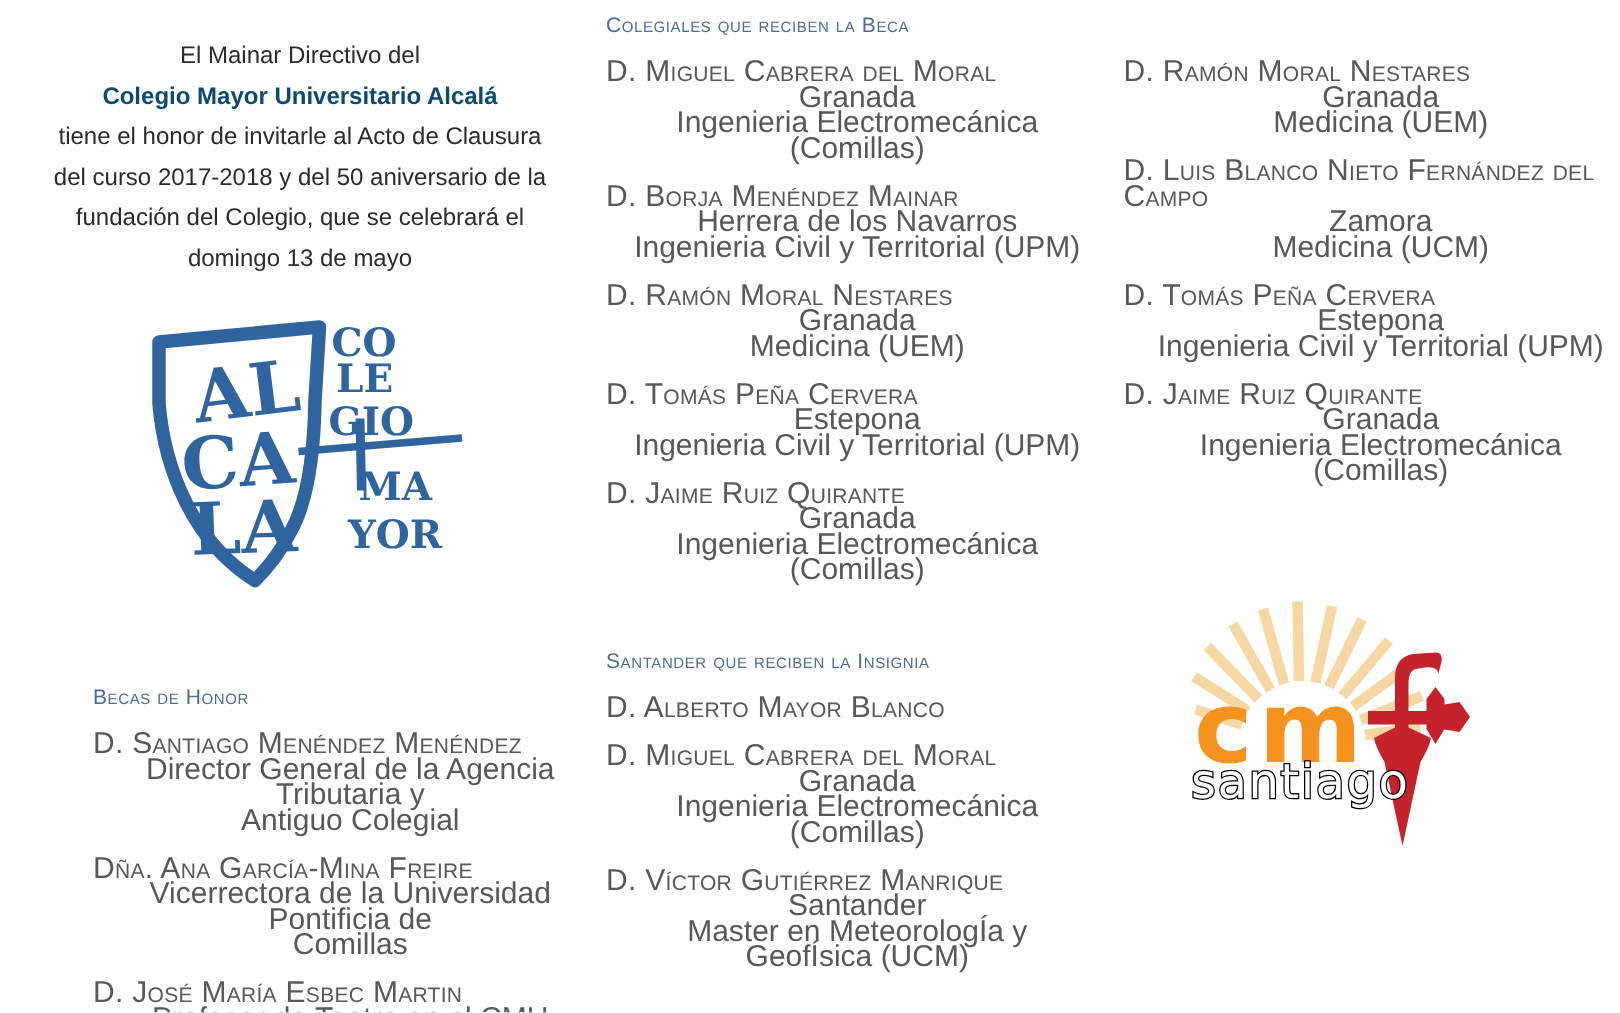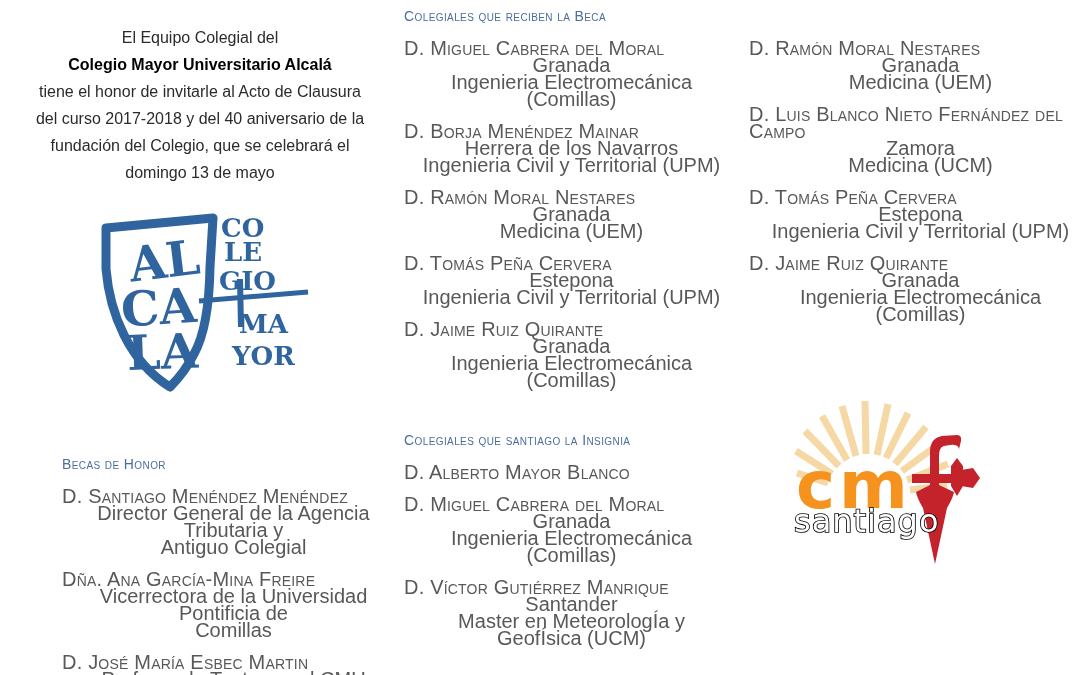--- a/index.html
+++ b/index.html
@@ -3,21 +3,21 @@
 <meta charset="utf-8">
 <style>
   html,body{margin:0;padding:0;background:#ffffff;}
   .page{position:relative;width:1080px;height:675px;background:#ffffff;overflow:hidden;
         font-family:"Liberation Sans",sans-serif;}
   .abs{position:absolute;}
 
   
   .intro{left:30px;top:24px;width:340px;text-align:center;
          font-size:16px;line-height:27px;color:#2b2b2b;}
-  .intro .bold{font-weight:bold;color:#000000;}
+  .intro .bold{font-weight:bold;color:#0c4a6e;}
   .intro .rest{white-space:pre;}
 
   
   .sec h2{margin:0 0 14px 0;font-weight:400;font-size:14px;line-height:20px;
           font-variant:small-caps;color:#4a6d9e;letter-spacing:.4px;}
   .entry{margin-bottom:15px;color:#585858;font-size:20px;}
   .entry .nm{font-variant:small-caps;line-height:17px;letter-spacing:.2px;}
   .entry .dt{padding-left:13px;line-height:17px;white-space:pre-line;text-align:center;}
 
   #sec-beca{left:404px;top:6px;width:322px;}
@@ -30,24 +30,24 @@
 
   .serifb{font-family:"DejaVu Serif",serif;font-weight:bold;}
   .sansb{font-family:"DejaVu Sans",sans-serif;font-weight:bold;}
 </style>
 </head>
 <body>
 
 <div class="page">
 
   <div class="abs intro">
-    <div>El Equipo Colegial del</div>
+    <div>El Mainar Directivo del</div>
     <div class="bold">Colegio Mayor Universitario Alcalá</div>
     <div class="rest">tiene el honor de invitarle al Acto de Clausura
-del curso 2017-2018 y del 40 aniversario de la
+del curso 2017-2018 y del 50 aniversario de la
 fundación del Colegio, que se celebrará el
 domingo 13 de mayo</div>
   </div>
 
   <svg id="shield-logo" class="abs" width="218" height="198" viewBox="0 0 218 198">
     <path d="M13,31 L120,21 L117,70 Q116,130 101,157 Q92,175 77,190 Q48,172 31,138 Q16,108 13,72 Z" fill="none" stroke="#2f649e" stroke-width="9" stroke-linejoin="round"></path>
     <g fill="#2f649e" class="serifb" font-family="DejaVu Serif, serif" font-weight="bold">
       <text x="36" y="82" font-size="48" transform="rotate(-7 60 66)">AL</text>
       <text x="28" y="128" font-size="48" transform="rotate(-4 55 112)">CA</text>
       <text x="34" y="172" font-size="48" transform="rotate(-2 60 156)">LA</text>
@@ -145,21 +145,21 @@
 
         <div class="entry">
           <div class="nm">D. Jaime Ruiz Quirante</div>
           <div class="dt">Granada
 Ingenieria Electromecánica (Comillas)</div>
         </div>
       </div>
   </section>
 
   <section id="sec-insignia" class="abs sec">
-    <h2>Colegiales que santiago la Insignia</h2>
+    <h2>Santander que reciben la Insignia</h2>
     <div>
 
         <div class="entry">
           <div class="nm">D. Alberto Mayor Blanco</div>
         </div>
 
         <div class="entry">
           <div class="nm">D. Miguel Cabrera del Moral</div>
           <div class="dt">Granada
 Ingenieria Electromecánica (Comillas)</div>

